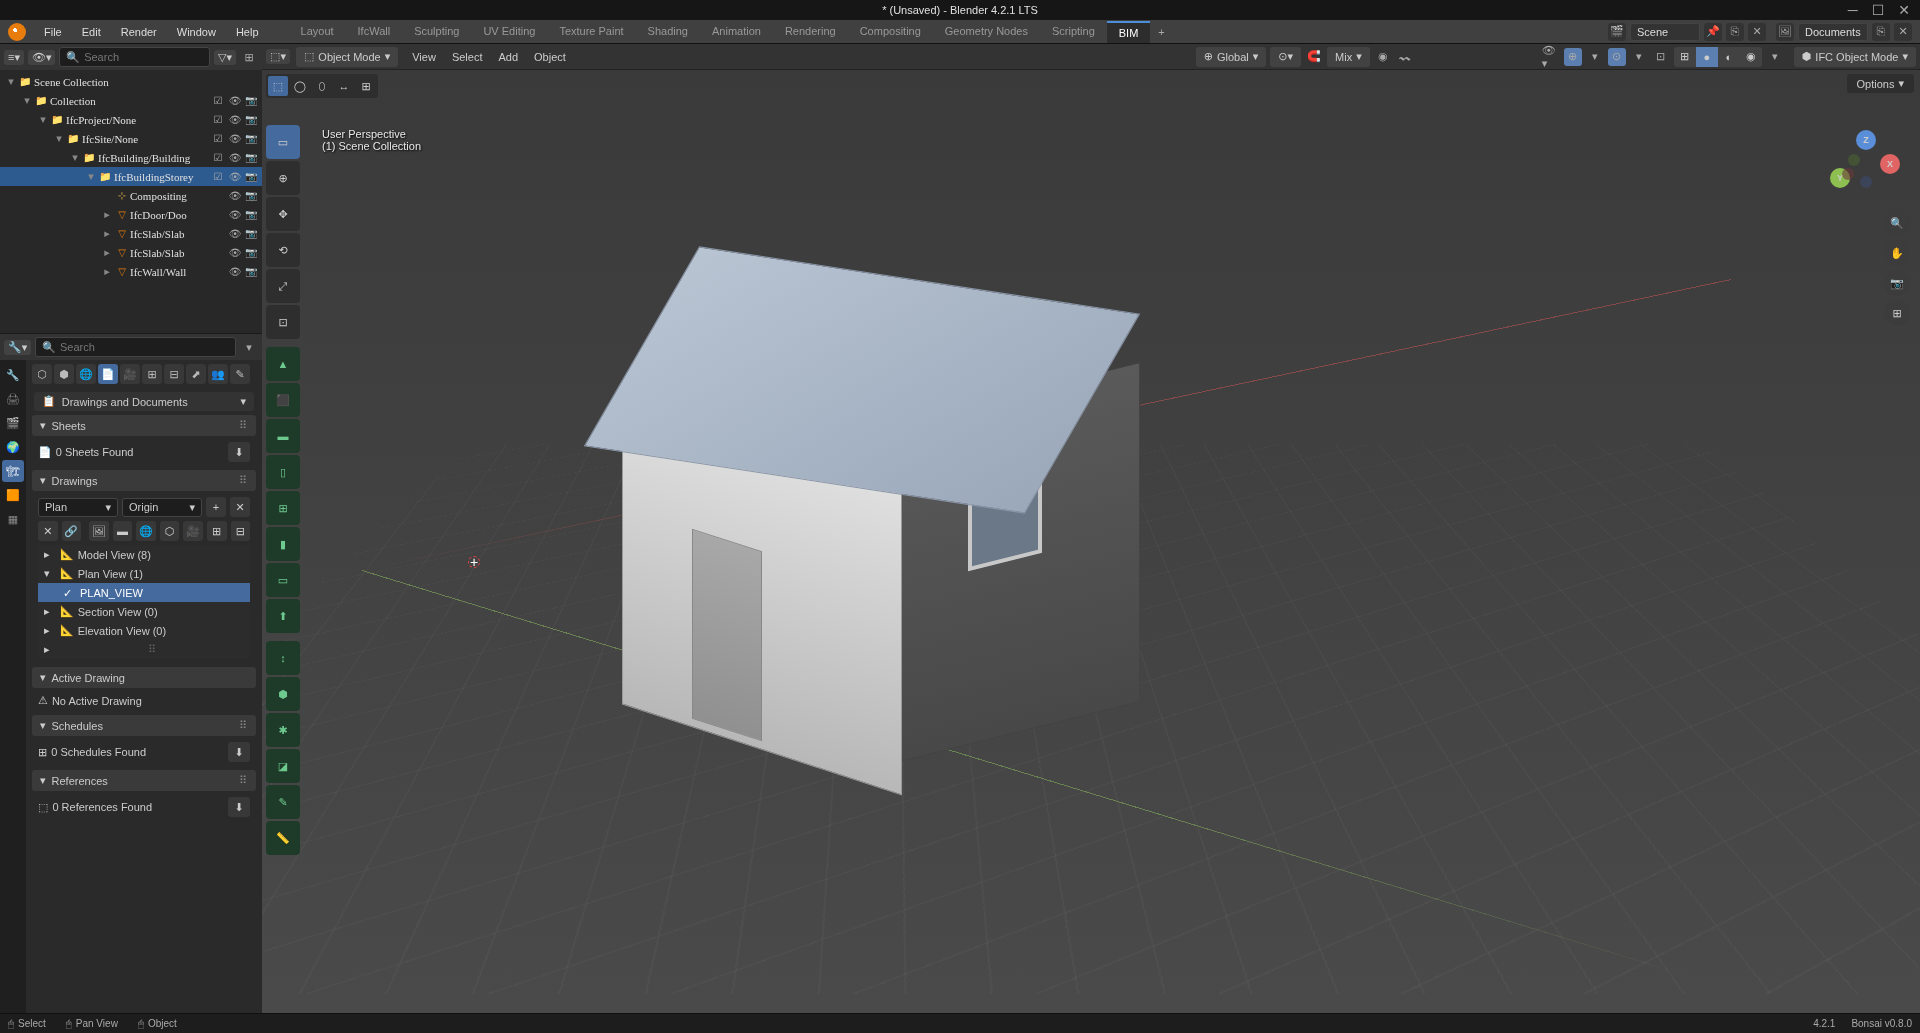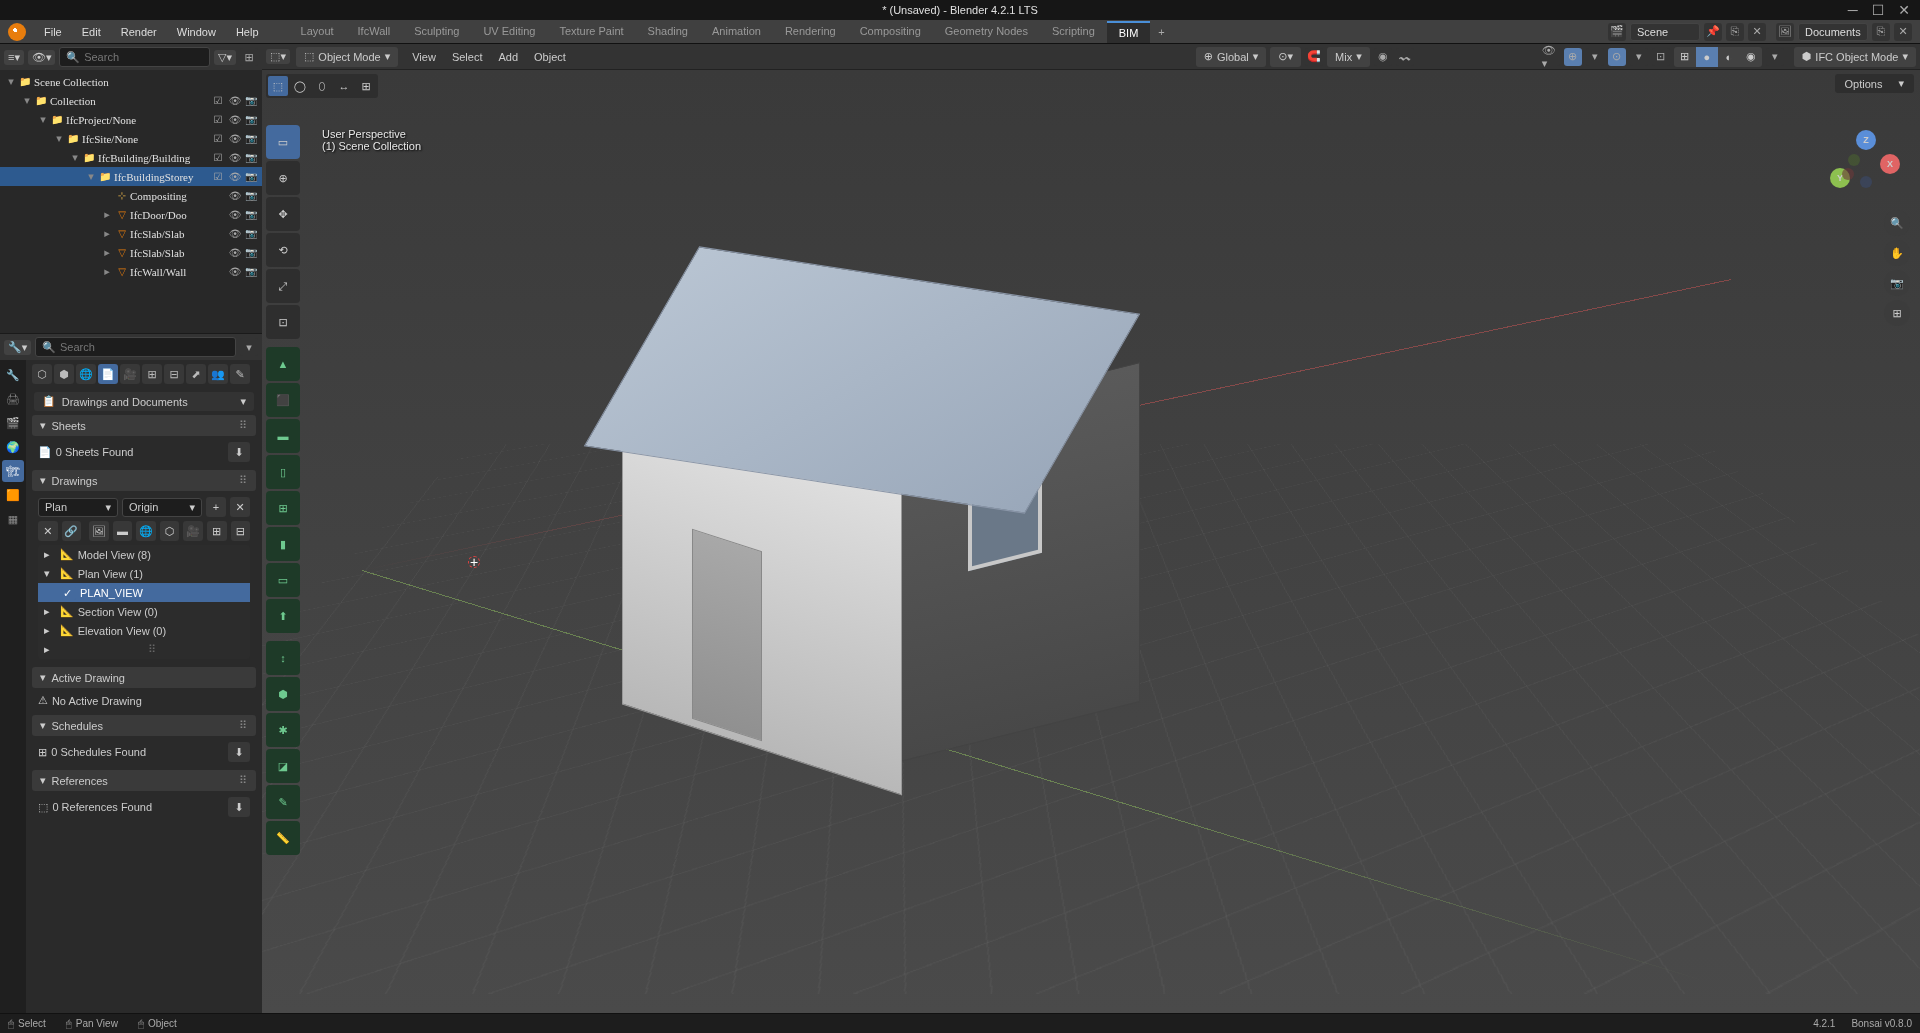--- a/index.html
+++ b/index.html
@@ -110,21 +110,21 @@
 .gizmo-x { background: #e06464; top: 24px; right: 0; }
 .gizmo-y { background: #8dc050; top: 38px; left: 0; }
 .gizmo-z { background: #5a8ed8; top: 0; left: 26px; }
 .gizmo-nx { background: #6a3838; top: 38px; left: 12px; opacity: 0.6; width: 12px; height: 12px; }
 .gizmo-ny { background: #4a6030; top: 24px; right: 40px; opacity: 0.6; width: 12px; height: 12px; }
 .gizmo-nz { background: #3a4a6a; top: 46px; left: 30px; opacity: 0.6; width: 12px; height: 12px; }
 
 .vp-right-btns { position: absolute; top: 140px; right: 10px; display: flex; flex-direction: column; gap: 4px; z-index: 5; }
 .vp-rbtn { width: 26px; height: 26px; background: rgba(60,60,60,0.7); border-radius: 50%; display: flex; align-items: center; justify-content: center; cursor: pointer; color: #ccc; }
 
-.options-btn { position: absolute; top: 30px; right: 6px; background: #2e2e2e; padding: 3px 10px; border-radius: 3px; cursor: pointer; z-index: 5; display: flex; align-items: center; gap: 16px; }
+.options-btn { position: absolute; top: 30px; right: 6px; background: #2e2e2e; padding: 3px 10px; border-radius: 3px; cursor: pointer; z-index: 5; display: flex; align-items: center; gap: 4px; }
 
 
 .scene3d { position: absolute; inset: 0; }
 .grid-floor { position: absolute; inset: 0; background-image:
   repeating-linear-gradient(82deg, rgba(120,120,120,0.15) 0 1px, transparent 1px 58px),
   repeating-linear-gradient(-28deg, rgba(120,120,120,0.15) 0 1px, transparent 1px 58px);
   transform: perspective(1200px) rotateX(58deg) translateY(80px); transform-origin: center 60%; }
 
 .axis-line { position: absolute; height: 1px; z-index: 1; }
 .axis-x { width: 1400px; background: linear-gradient(90deg, rgba(180,80,80,0) 0%, rgba(180,80,80,0.6) 40%, rgba(180,80,80,0.6) 100%); top: 500px; left: 100px; transform: rotate(-12deg); transform-origin: left; }

